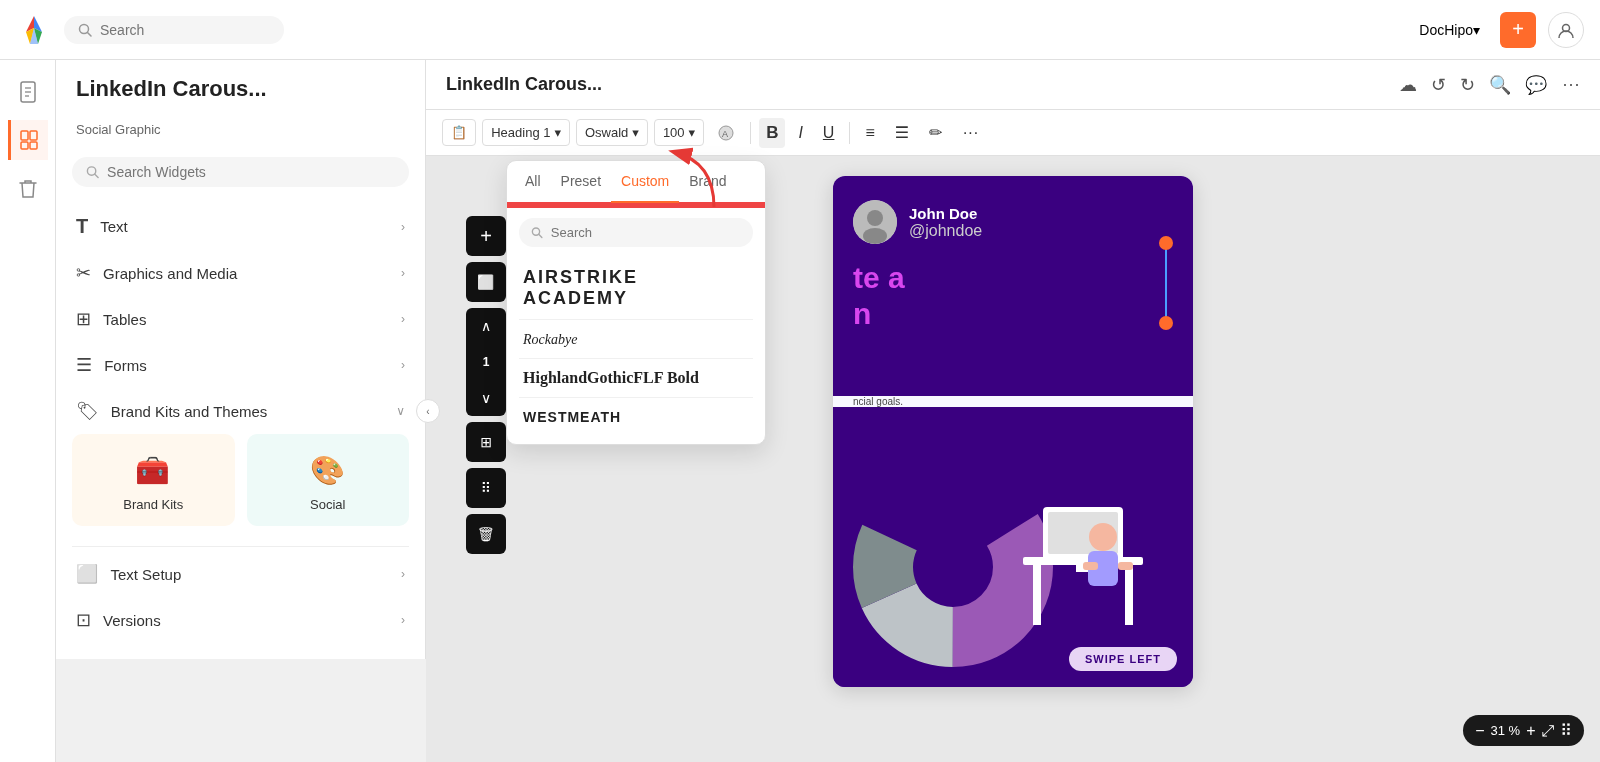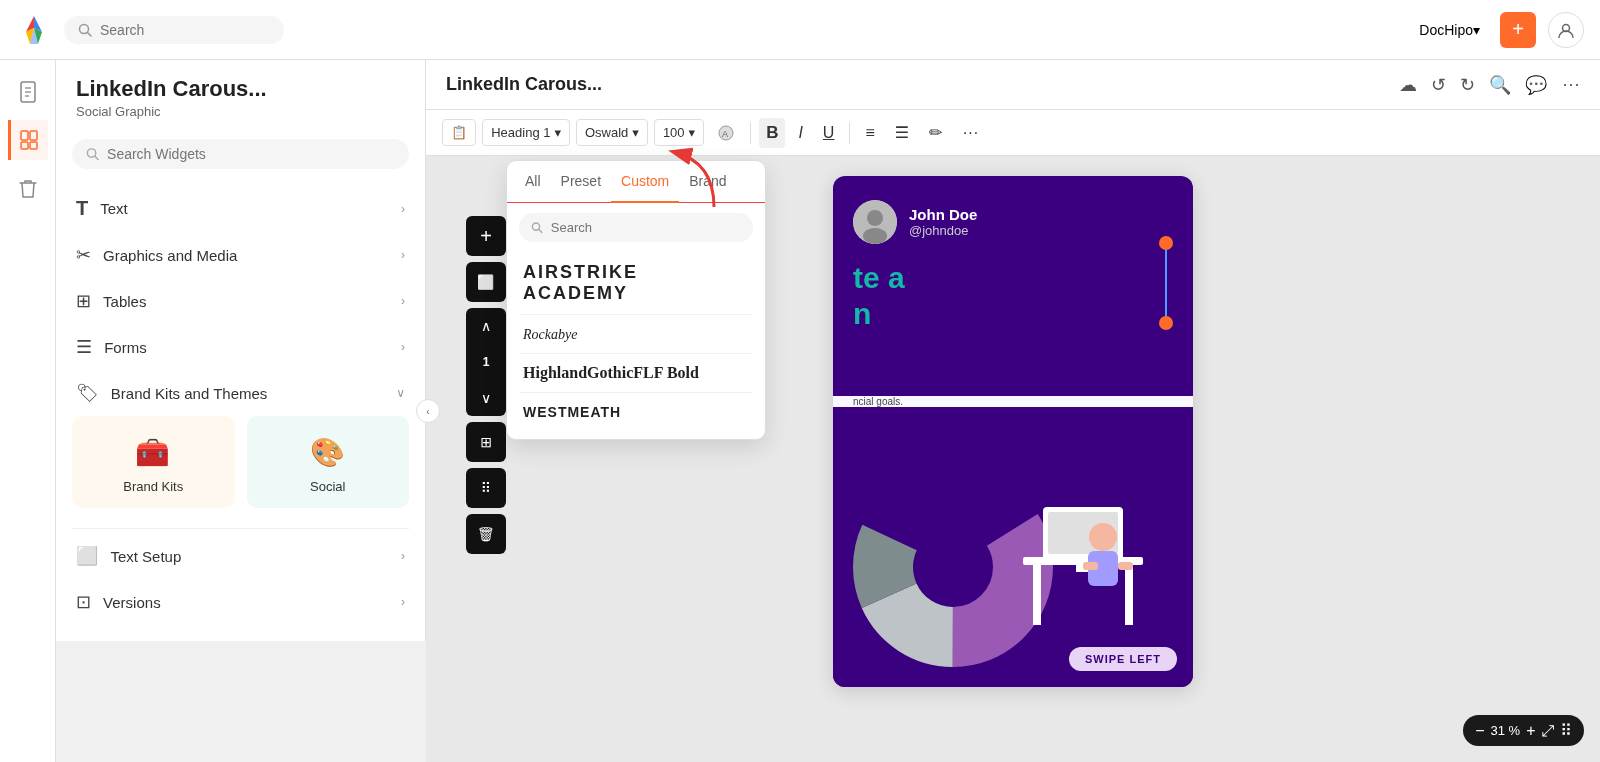--- a/index.html
+++ b/index.html
@@ -73,21 +73,21 @@
       display: flex;
       flex-direction: column;
       flex-shrink: 0;
       overflow-y: auto;
       padding: 16px 0;
     }
     .sidebar-header {
       padding: 0 20px 12px;
     }
     .sidebar-header h2 { font-size: 22px; font-weight: 700; color: #222; }
-    .sidebar-header p { font-size: 13px; color: #666; margin-top: 2px; }
+    .sidebar-header p { font-size: 13px; color: #666; margin-top: 20px; }
     .search-widget {
       margin: 8px 16px 16px;
       display: flex; align-items: center; background: #f5f5f5; border-radius: 20px; padding: 7px 14px; gap: 8px;
     }
     .search-widget input { border: none; background: transparent; outline: none; font-size: 14px; color: #555; width: 100%; }
     .sidebar-item {
       display: flex; align-items: center; justify-content: space-between; padding: 12px 20px; cursor: pointer; font-size: 15px; color: #333;
     }
     .sidebar-item-left { display: flex; align-items: center; gap: 12px; }
     .sidebar-item-icon { font-size: 18px; color: #444; }
@@ -174,21 +174,21 @@
       width: 260px;
       background: #fff;
       border: 1px solid #ddd;
       border-radius: 10px;
       box-shadow: 0 8px 24px rgba(0,0,0,0.12);
       z-index: 200;
       padding-bottom: 8px;
     }
     .font-popup-tabs {
       display: flex;
-      border-bottom: 1px solid #ef4444;
+      border-bottom: 6px solid #ef4444;
       padding: 0 8px;
     }
     .font-tab {
       padding: 12px 10px;
       font-size: 14px;
       cursor: pointer;
       color: #666;
       border-bottom: 2px solid transparent;
       margin-bottom: -1px;
     }
@@ -574,24 +574,24 @@
           <div class="user-row">
             <div class="avatar-circle">
               <svg width="44" height="44" viewBox="0 0 44 44">
                   <circle cx="22" cy="22" r="22" fill="#bbb"></circle>
                   <circle cx="22" cy="18" r="8" fill="#888"></circle>
                   <ellipse cx="22" cy="36" rx="12" ry="8" fill="#888"></ellipse>
                 </svg>
             </div>
             <div>
               <div style="color:#fff; font-weight:700; font-size:15px;">John Doe</div>
-              <div style="color:#ccc; font-size:13px;">@johndoe</div>
+              <div style="color:#ccc; font-size:16px;">@johndoe</div>
             </div>
           </div>
-          <div style="color:#14b8a6; font-size:30px; font-weight:800; line-height:1.2;">
+          <div style="color:#d946ef; font-size:30px; font-weight:800; line-height:1.2;">
             <span>te a</span><br>
             <span>n</span>
           </div>
           <div class="blue-line"></div>
           <div class="orange-dot"></div>
           <div class="orange-dot2"></div>
         </div>
         <div class="canvas-body">
           <span>ncial goals.</span>
         </div>

